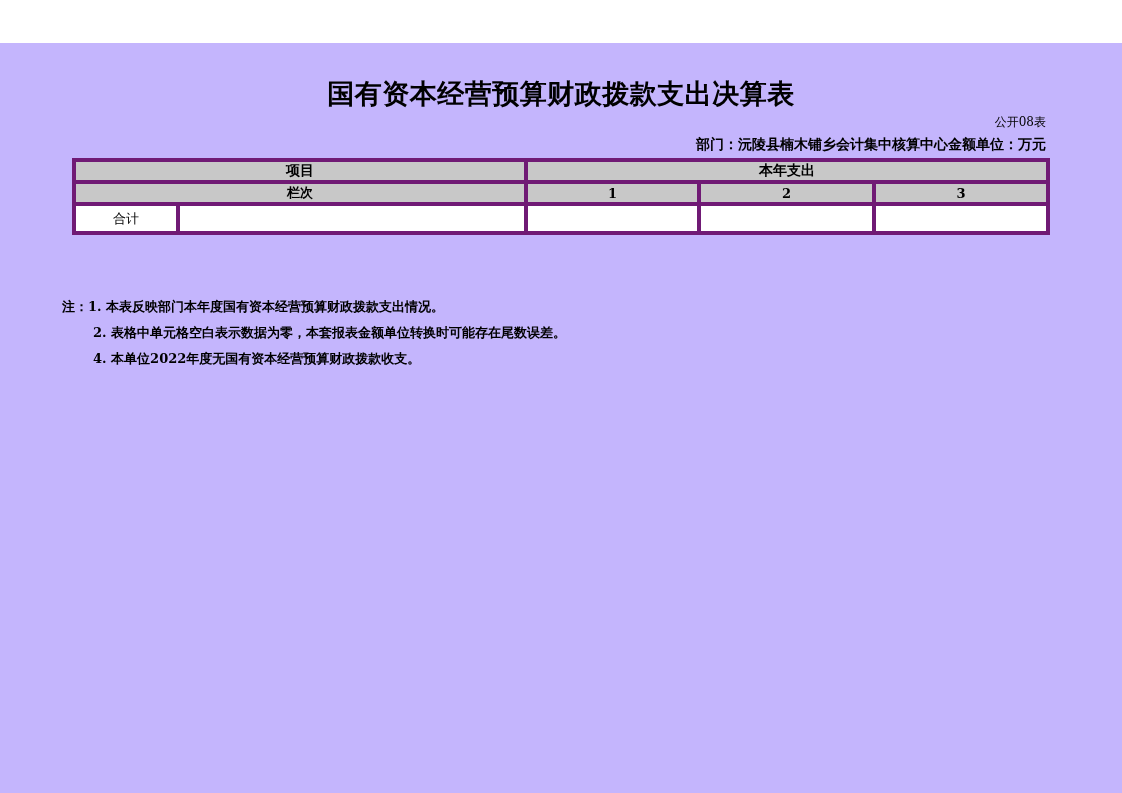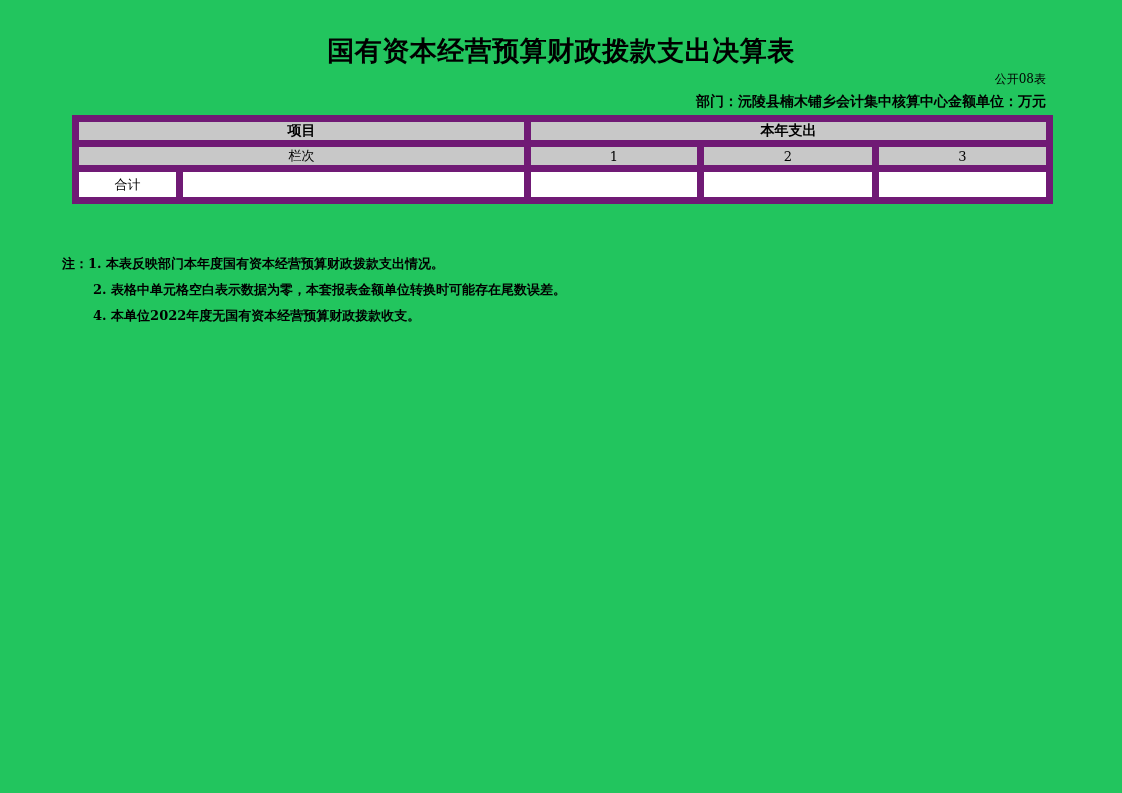--- a/index.html
+++ b/index.html
@@ -11,21 +11,22 @@
     width: 1122px;
     height: 793px;
     position: relative;
     overflow: hidden;
     font-family: "DejaVu Serif", "Liberation Serif", serif;
     color: #000;
   }
   .sheet {
     position: absolute;
     inset: 0;
-    background: #22c55e;
+    background: #c4b5fd;
+    margin-top: 43px;
   }
   .title {
     position: absolute;
     top: 36px;
     left: 0;
     width: 100%;
     text-align: center;
     font-size: 27px;
     font-weight: bold;
     letter-spacing: 0.5px;
@@ -51,21 +52,21 @@
   }
   table.report {
     position: absolute;
     left: 72px;
     top: 115px;
     width: 974px;
     border-collapse: collapse;
     table-layout: fixed;
   }
   table.report td {
-    border: 7px solid #701a75;
+    border: 4px solid #701a75;
     text-align: center;
     vertical-align: middle;
     padding: 0;
     overflow: hidden;
   }
   tr.r1 td {
     height: 18px;
     background: #c8c8c8;
     font-size: 14px;
     font-weight: bold;
@@ -74,21 +75,21 @@
     height: 57px;
     background: #c8c8c8;
     font-size: 14px;
     font-weight: bold;
     line-height: 19px;
   }
   tr.r3 td {
     height: 18px;
     background: #c8c8c8;
     font-size: 13px;
-    font-weight: normal;
+    font-weight: bold;
   }
   tr.r4 td {
     height: 25px;
     background: #ffffff;
     font-size: 13px;
     font-weight: normal;
   }
   td.prewrap {
     white-space: pre-line;
   }

